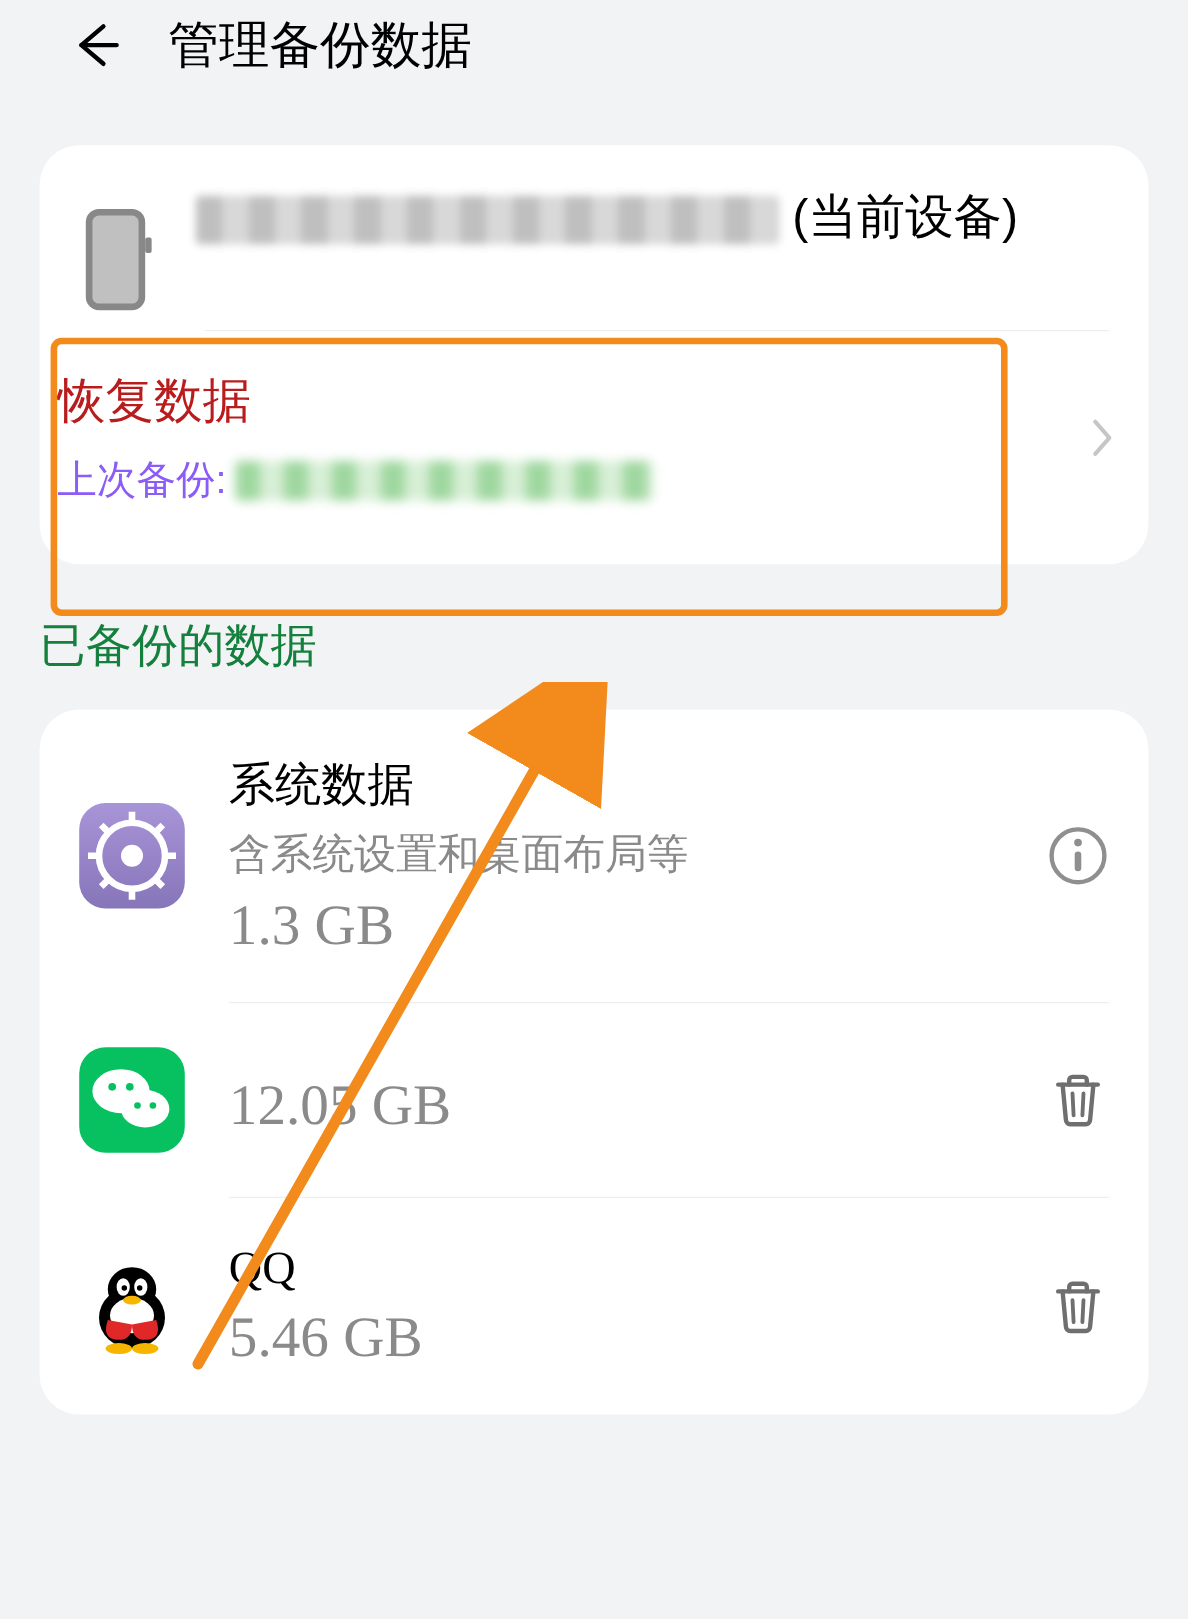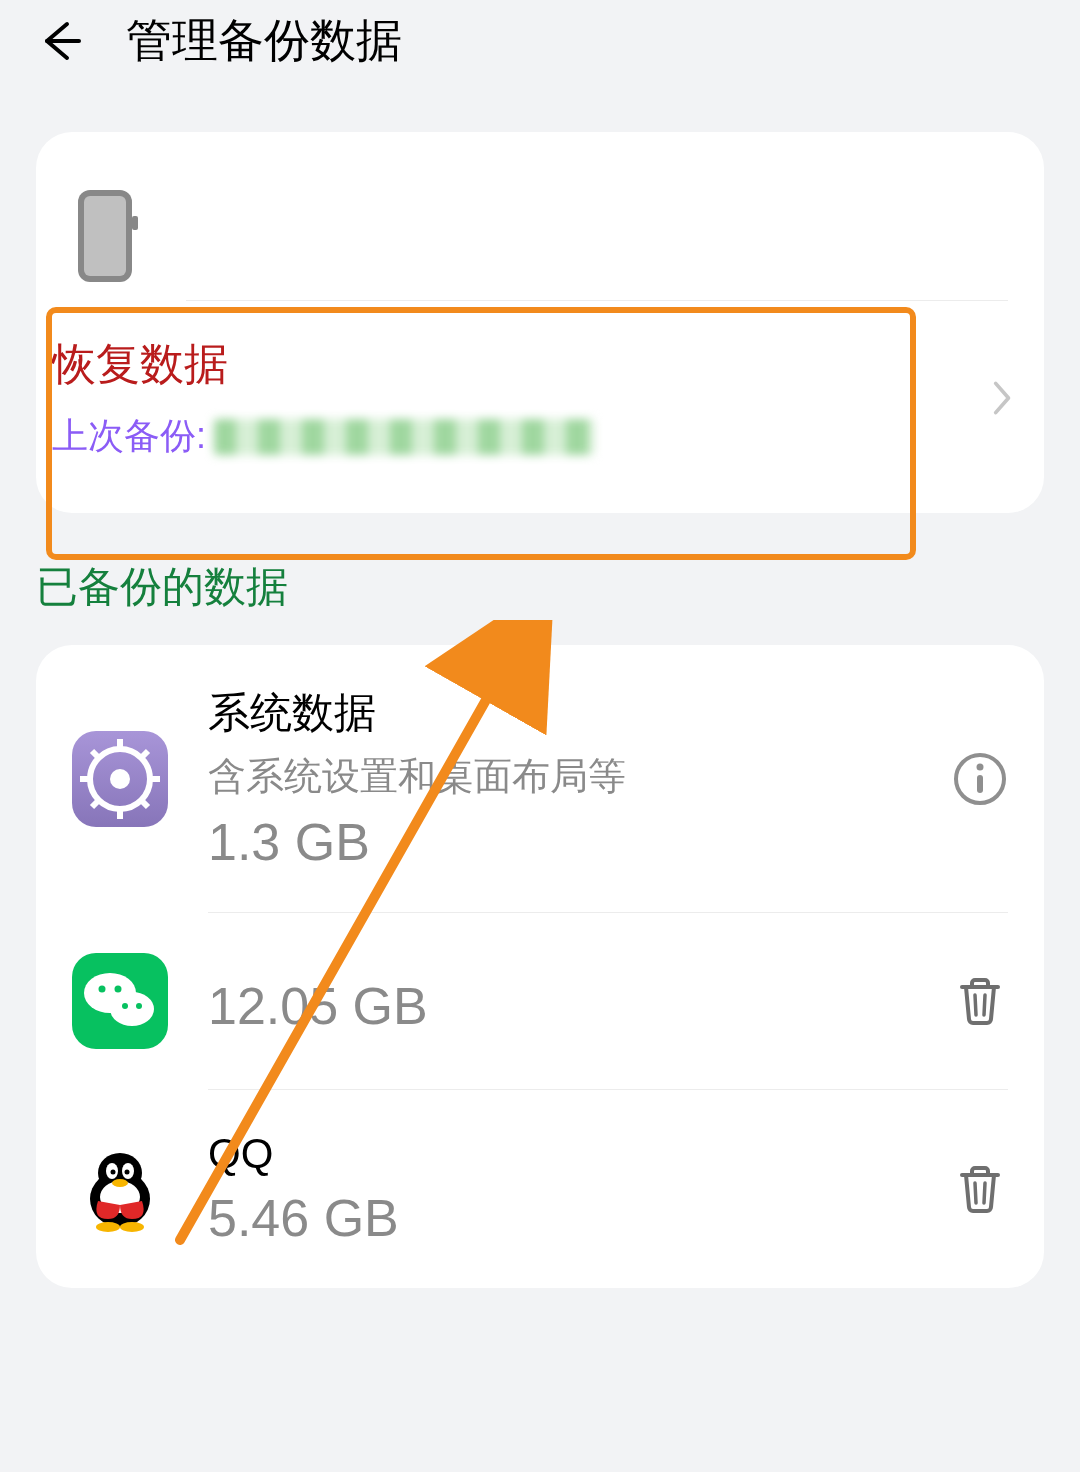--- a/index.html
+++ b/index.html
@@ -9,20 +9,21 @@
       background: #f2f3f5;
       font-family: -apple-system, "PingFang SC", "Helvetica Neue", Arial, sans-serif;
       position: relative;
       overflow: hidden;
     }
     .header {
       display: flex;
       align-items: center;
       padding: 10px 30px 30px 30px;
       gap: 36px;
+      margin-left: 27px;
     }
     .back-arrow {
       width: 60px;
       height: 60px;
       display: flex;
       align-items: center;
       justify-content: center;
     }
     .back-arrow svg { width: 46px; height: 46px; }
     .header-title {
@@ -120,20 +121,21 @@
     .list-card {
       background: #fff;
       border-radius: 36px;
       margin: 30px 36px 0 36px;
     }
     .list-row {
       display: flex;
       align-items: center;
       padding: 40px 36px;
       gap: 40px;
+      font-family: Liberation Serif, serif;
     }
     .app-icon {
       width: 96px;
       height: 96px;
       border-radius: 24px;
       display: flex;
       align-items: center;
       justify-content: center;
       flex-shrink: 0;
     }
@@ -199,20 +201,24 @@
 <div class="card">
   <div class="device-row">
     <div class="phone-icon">
       <svg viewBox="0 0 66 96">
         <rect x="6" y="2" width="54" height="92" rx="12" fill="#888"></rect>
         <rect x="12" y="8" width="42" height="80" rx="6" fill="#c0c0c0"></rect>
         <rect x="60" y="28" width="6" height="14" rx="2" fill="#888"></rect>
       </svg>
     </div>
     <div class="device-text">
+      <div class="device-name">
+        <span class="redacted-block"></span>
+        <span>(当前设备)</span>
+      </div>
     </div>
   </div>
   <div class="divider-inner"></div>
   <div class="restore-row">
     <div class="restore-text">
       <div class="restore-title">恢复数据</div>
       <div class="restore-sub">
         <span>上次备份:</span>
         <span class="redacted-green"></span>
       </div>

